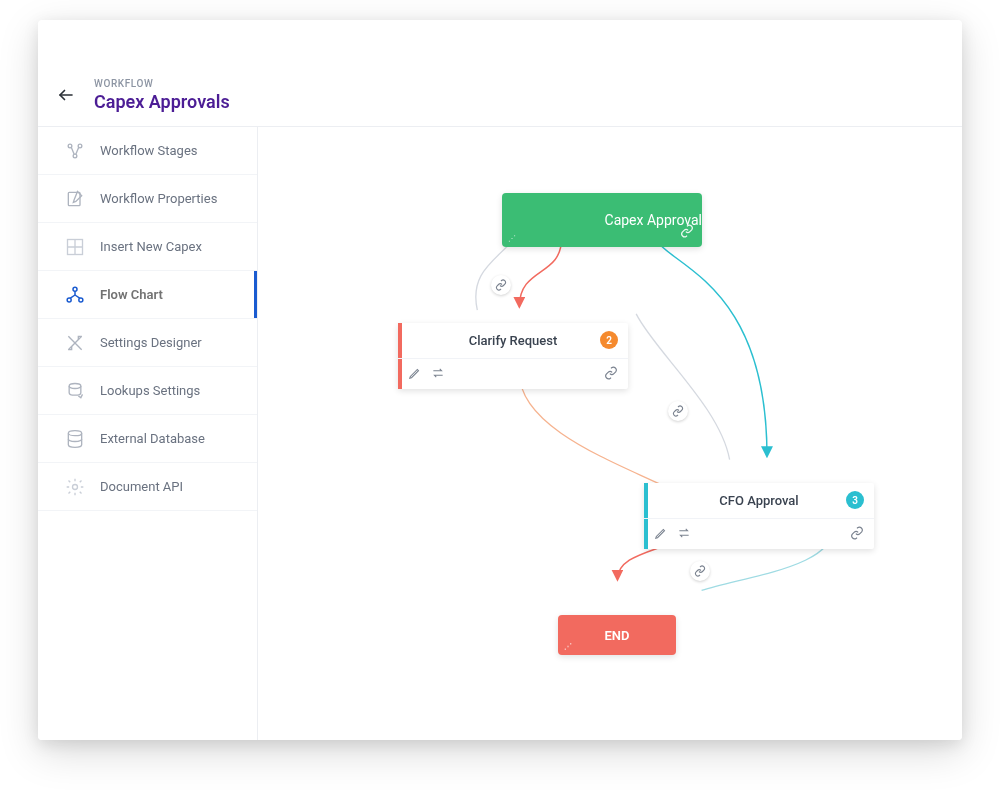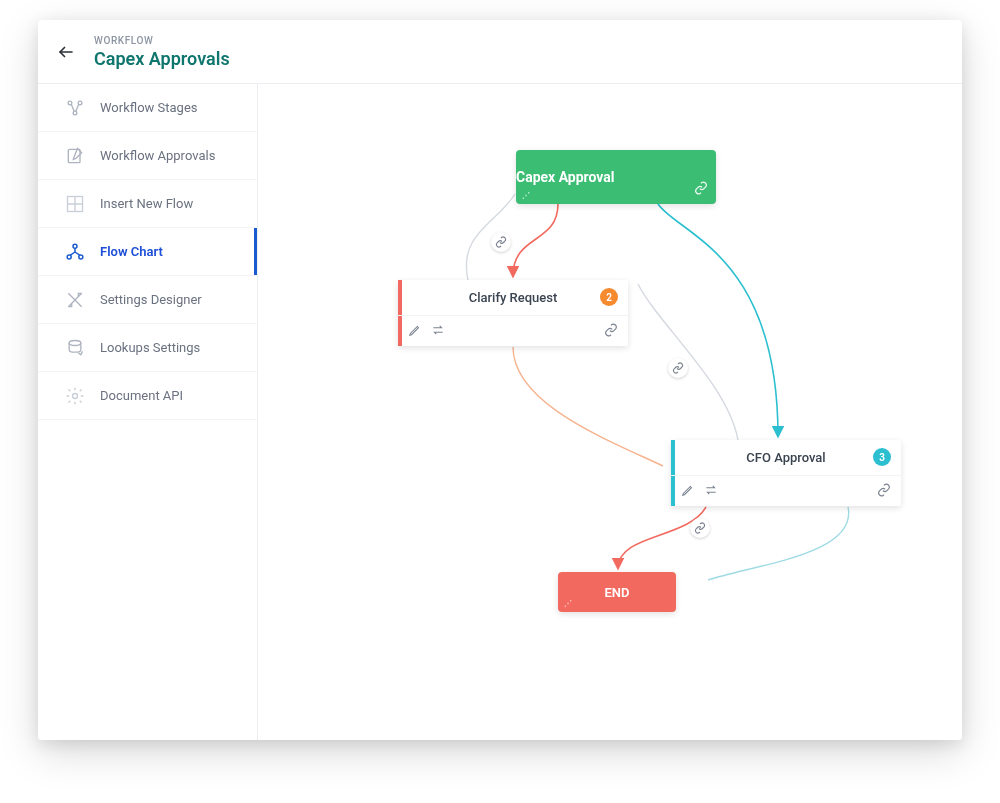--- a/index.html
+++ b/index.html
@@ -22,37 +22,38 @@
     overflow: hidden;
     display: flex;
     flex-direction: column;
   }
   .header {
     height: 64px;
     border-bottom: 1px solid #eceef2;
     display: flex;
     align-items: center;
     padding: 0 14px;
+    margin-top: 43px;
   }
   .back-btn {
     width: 28px; height: 28px;
     display: flex; align-items: center; justify-content: center;
     color: #2a2f36; cursor: pointer;
     margin-right: 14px;
   }
   .hdr-text { display:flex; flex-direction:column; }
   .hdr-eyebrow {
     font-size: 10px;
     letter-spacing: 0.06em;
     color: #8d95a3;
     font-weight: 500;
   }
   .hdr-title {
     font-size: 18px;
-    color: #0f766e;
+    color: #4c1d95;
     font-weight: 600;
     margin-top: 2px;
   }
   .body {
     flex: 1;
     display: flex;
     overflow: hidden;
   }
   .sidebar {
     width: 220px;
@@ -70,21 +71,21 @@
     cursor: pointer;
     position: relative;
   }
   .sidebar-item .icon {
     width: 22px; height: 22px;
     margin-right: 14px;
     display:flex; align-items:center; justify-content:center;
     flex-shrink:0;
   }
   .sidebar-item.active {
-    color: #1d4ed8;
+    color: #737373;
     font-weight: 600;
   }
   .sidebar-item.active::after {
     content: "";
     position: absolute; right: 0; top: 0; bottom: 0;
     width: 3px; background: #1a5bd0;
   }
   .canvas {
     flex: 1;
     position: relative;
@@ -92,27 +93,27 @@
   }
   
   .node {
     position: absolute;
     box-shadow: 0 2px 6px rgba(0,0,0,0.12);
     border-radius: 4px;
     background:#fff;
     justify-content:space-between;
   }
   .node-start {
-    left: 258px; top: 66px;
+    left: 244px; top: 66px;
     width: 200px; height: 54px;
     background: #3bbd74;
     color: #fff;
     font-size: 14px;
-    font-weight: 700;
-    display:flex; align-items:center; justify-content:flex-start;
+    font-weight: 400;
+    display:flex; align-items:center; justify-content:flex-end;
     border-radius: 4px;
   }
   .node-start .link-ic, .node-end .link-ic, .node-start .corner-ic, .node-end .corner-ic {
     position:absolute;
   }
   .node-start .link-ic { right: 8px; bottom: 6px; color:#fff; opacity:.9; }
   .node-start .corner-ic { left: 6px; bottom: 4px; color:#fff; opacity:.7; font-size:8px; }
   .node-end {
     left: 300px; top: 488px;
     width: 118px; height: 40px;
@@ -152,21 +153,21 @@
   .node-stage .row2 {
     height: 30px;
     display:flex; align-items:center;
     padding: 0 10px;
     justify-content: space-between;
     color:#7a828f;
   }
   .node-clarify { left: 140px; top: 196px; }
   .node-clarify .accent { background:#f26a5f; }
   .node-clarify .badge  { background:#f58a2e; }
-  .node-cfo { left: 413px; top: 356px; }
+  .node-cfo { left: 386px; top: 356px; }
   .node-cfo .accent { background:#2bbfd0; }
   .node-cfo .badge  { background:#2bbfd0; }
   .tools { display:flex; gap:8px; align-items:center; }
   .link-pill {
     position:absolute;
     width:20px;height:20px;border-radius:10px;
     background:#fff;
     box-shadow:0 1px 3px rgba(0,0,0,0.18);
     display:flex;align-items:center;justify-content:center;
     color:#7a828f; font-size:11px;
@@ -206,31 +207,31 @@
         </span>
         <span>Workflow Stages</span>
       </div>
       <div class="sidebar-item">
         <span class="icon">
           <svg width="20" height="20" viewBox="0 0 24 24" fill="none" stroke="#aeb4bf" stroke-width="1.6">
               <rect x="4" y="4" width="14" height="16" rx="1"></rect>
               <path d="M15 3 L20 8 L13 15 L10 16 L11 13 Z"></path>
             </svg>
         </span>
-        <span>Workflow Approvals</span>
+        <span>Workflow Properties</span>
       </div>
       <div class="sidebar-item">
         <span class="icon">
           <svg width="20" height="20" viewBox="0 0 24 24" fill="none" stroke="#c9ced7" stroke-width="1.6">
               <rect x="3" y="3" width="18" height="18"></rect>
               <line x1="3" y1="12" x2="21" y2="12"></line>
               <line x1="12" y1="3" x2="12" y2="21"></line>
             </svg>
         </span>
-        <span>Insert New Flow</span>
+        <span>Insert New Capex</span>
       </div>
       <div class="sidebar-item active">
         <span class="icon">
           <svg width="20" height="20" viewBox="0 0 24 24" fill="none" stroke="#1a5bd0" stroke-width="1.8">
               <circle cx="12" cy="5" r="2.4"></circle>
               <circle cx="5" cy="18" r="2.4"></circle>
               <circle cx="19" cy="18" r="2.4"></circle>
               <path d="M12 7.4 V12"></path>
               <path d="M12 12 L6 16"></path>
               <path d="M12 12 L18 16"></path>
@@ -251,20 +252,30 @@
       </div>
       <div class="sidebar-item">
         <span class="icon">
           <svg width="20" height="20" viewBox="0 0 24 24" fill="none" stroke="#aeb4bf" stroke-width="1.6">
               <ellipse cx="12" cy="6" rx="7" ry="3"></ellipse>
               <path d="M5 6 V14 a7 3 0 0 0 14 0 V6"></path>
               <path d="M16 18 l3 2 l2 -4"></path>
             </svg>
         </span>
         <span>Lookups Settings</span>
+      </div>
+      <div class="sidebar-item">
+        <span class="icon">
+          <svg width="20" height="20" viewBox="0 0 24 24" fill="none" stroke="#aeb4bf" stroke-width="1.6">
+              <ellipse cx="12" cy="5" rx="8" ry="3"></ellipse>
+              <path d="M4 5 V19 a8 3 0 0 0 16 0 V5"></path>
+              <path d="M4 12 a8 3 0 0 0 16 0"></path>
+            </svg>
+        </span>
+        <span>External Database</span>
       </div>
       <div class="sidebar-item">
         <span class="icon">
           <svg width="20" height="20" viewBox="0 0 24 24" fill="none" stroke="#c9ced7" stroke-width="1.6">
               <circle cx="12" cy="12" r="3"></circle>
               <path d="M12 2v3M12 19v3M4.2 4.2l2.1 2.1M17.7 17.7l2.1 2.1M2 12h3M19 12h3M4.2 19.8l2.1-2.1M17.7 6.3l2.1-2.1"></path>
             </svg>
         </span>
         <span>Document API</span>
       </div>

